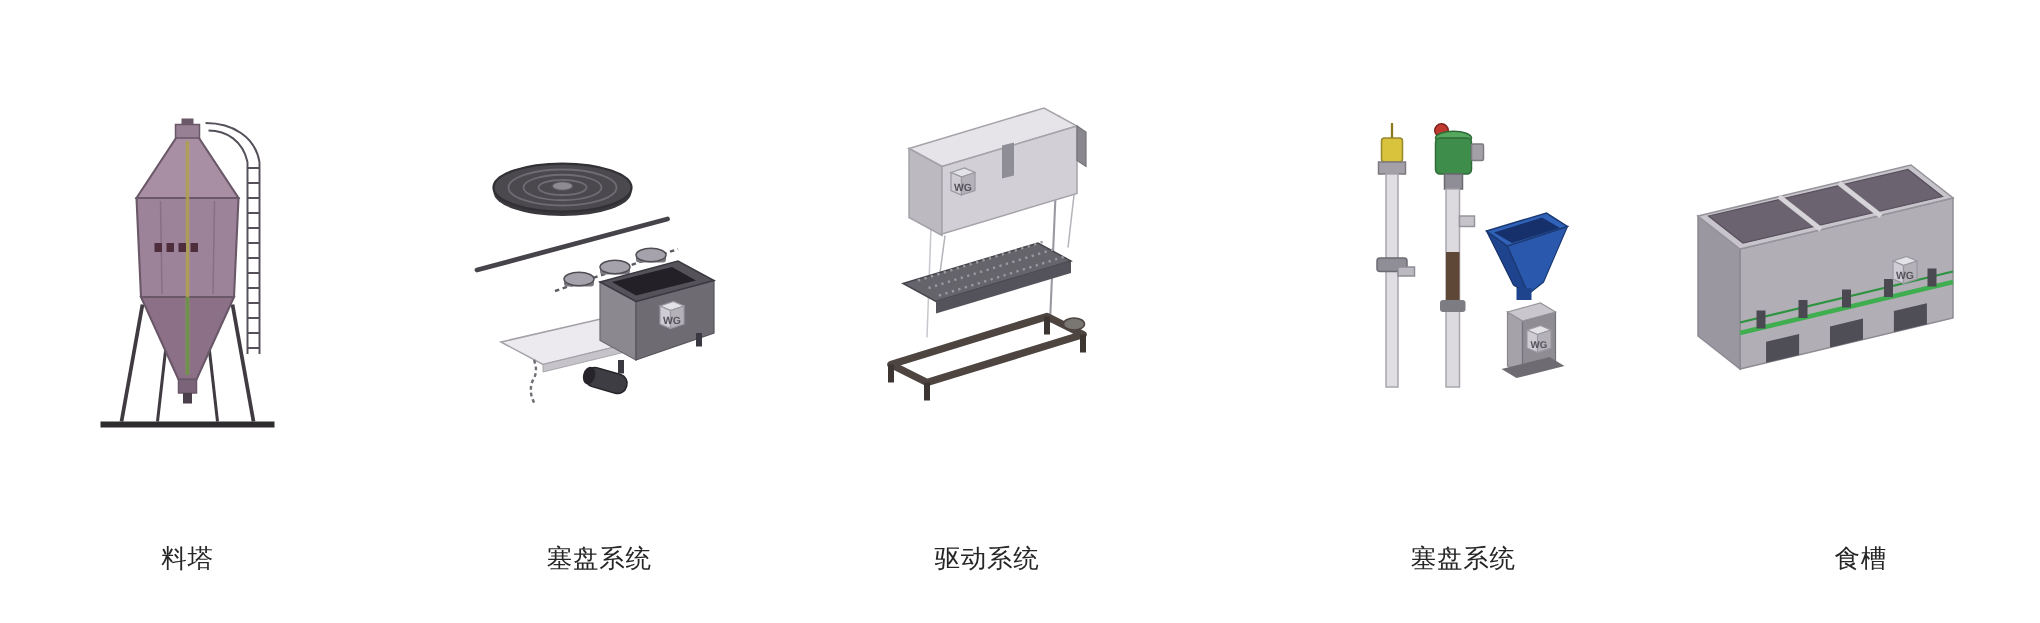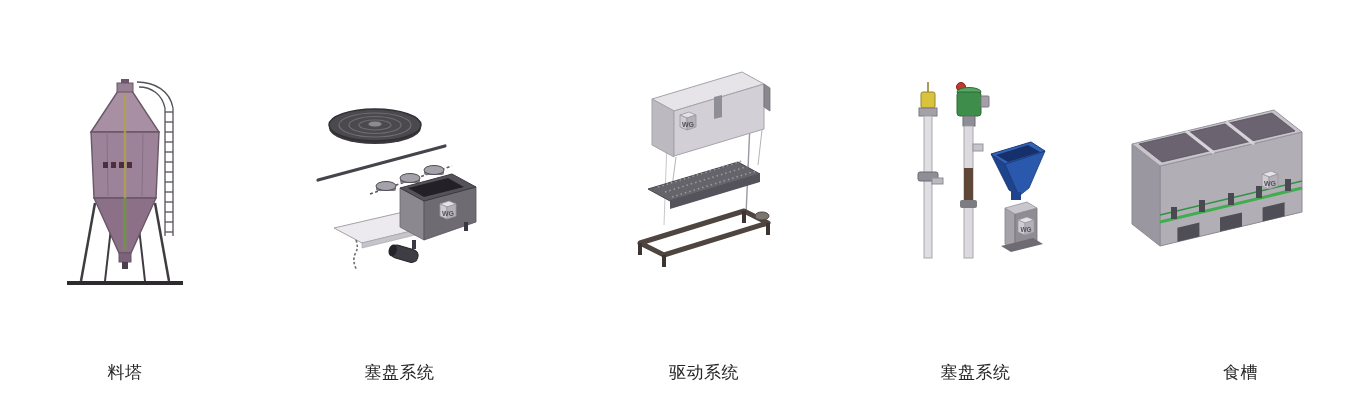--- a/index.html
+++ b/index.html
@@ -11,21 +11,21 @@
   }
   .stage { position:relative; width:1360px; height:415px; background:#ffffff; }
   .product { position:absolute; top:0; height:347px; text-align:center; cursor:pointer; }
   .art { display:block; margin-left:auto; margin-right:auto; }
   .label {
     position:absolute; top:361px; left:0; right:0;
     font-size:17px; color:#262626; letter-spacing:.5px; white-space:nowrap;
   }
   .p1 { left:65px;  width:120px; }  .p1 .art { margin-top:78px; }
   .p2 { left:312px; width:175px; }  .p2 .art { margin-top:100px; }
-  .p3 { left:634px; width:140px; }  .p3 .art { margin-top:65px; }
+  .p3 { left:588px; width:140px; }  .p3 .art { margin-top:65px; }
   .p4 { left:903px; width:145px; }  .p4 .art { margin-top:80px; }
   .p5 { left:1106px; width:205px; } .p5 .art { margin-top:90px; }
   .p5 .label { transform:translateX(32px); }
   svg text { font-family:"Liberation Sans","DejaVu Sans",sans-serif; font-weight:bold; }
 </style>
 </head>
 <body>
 
 <div class="stage">
 

